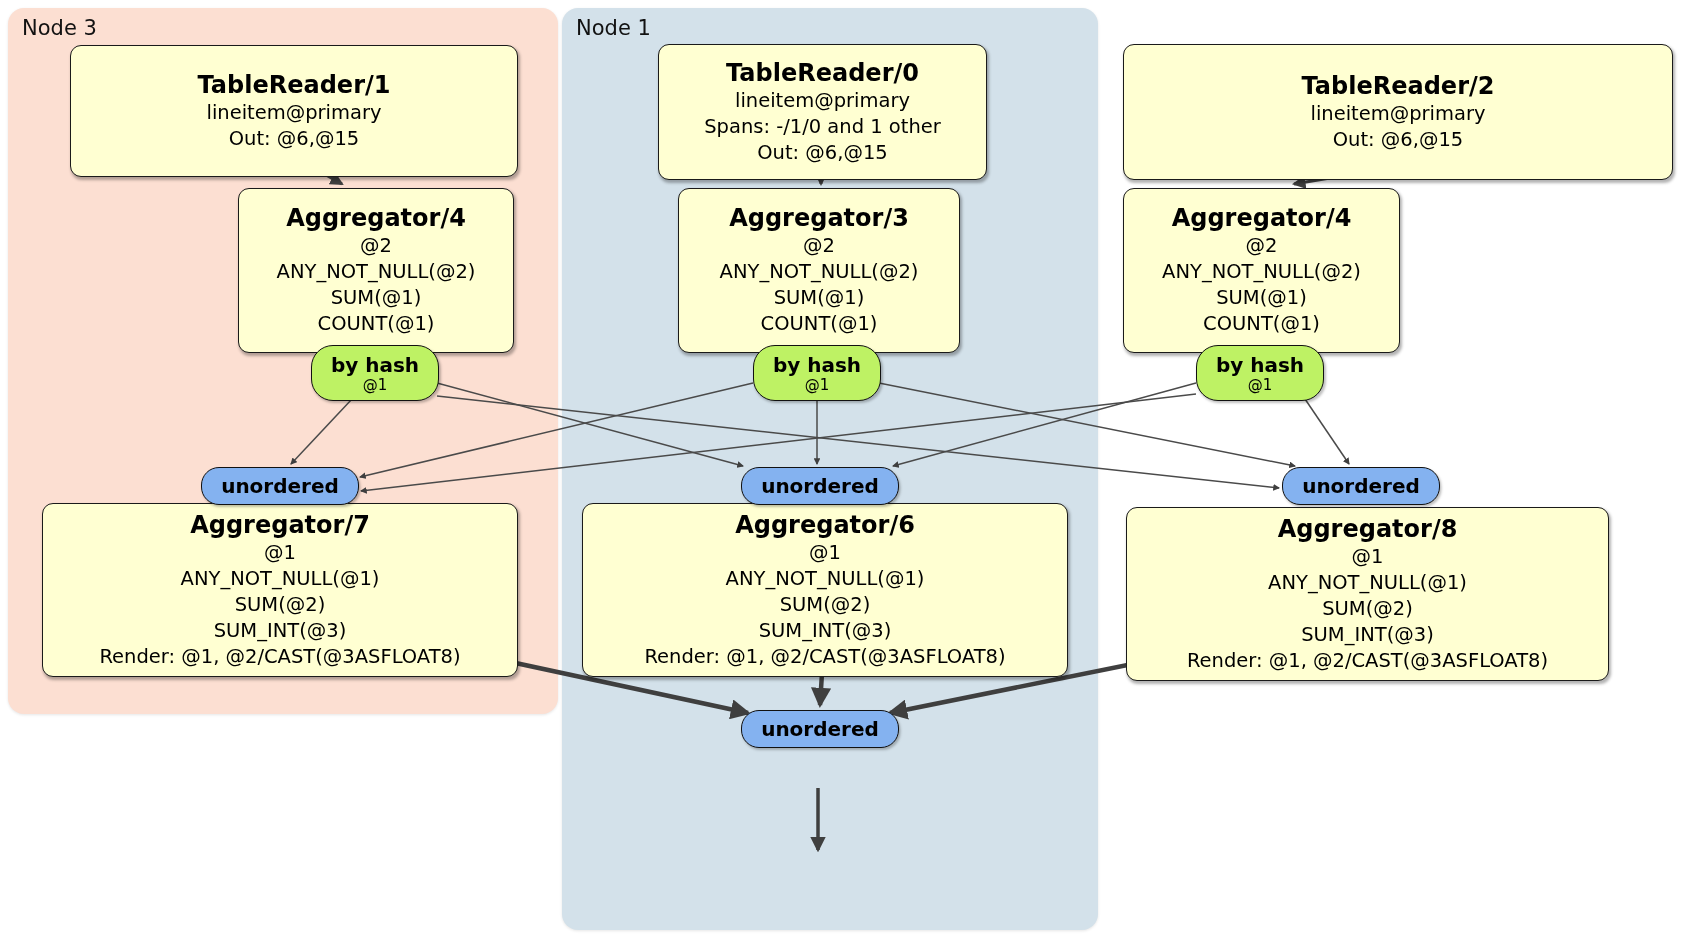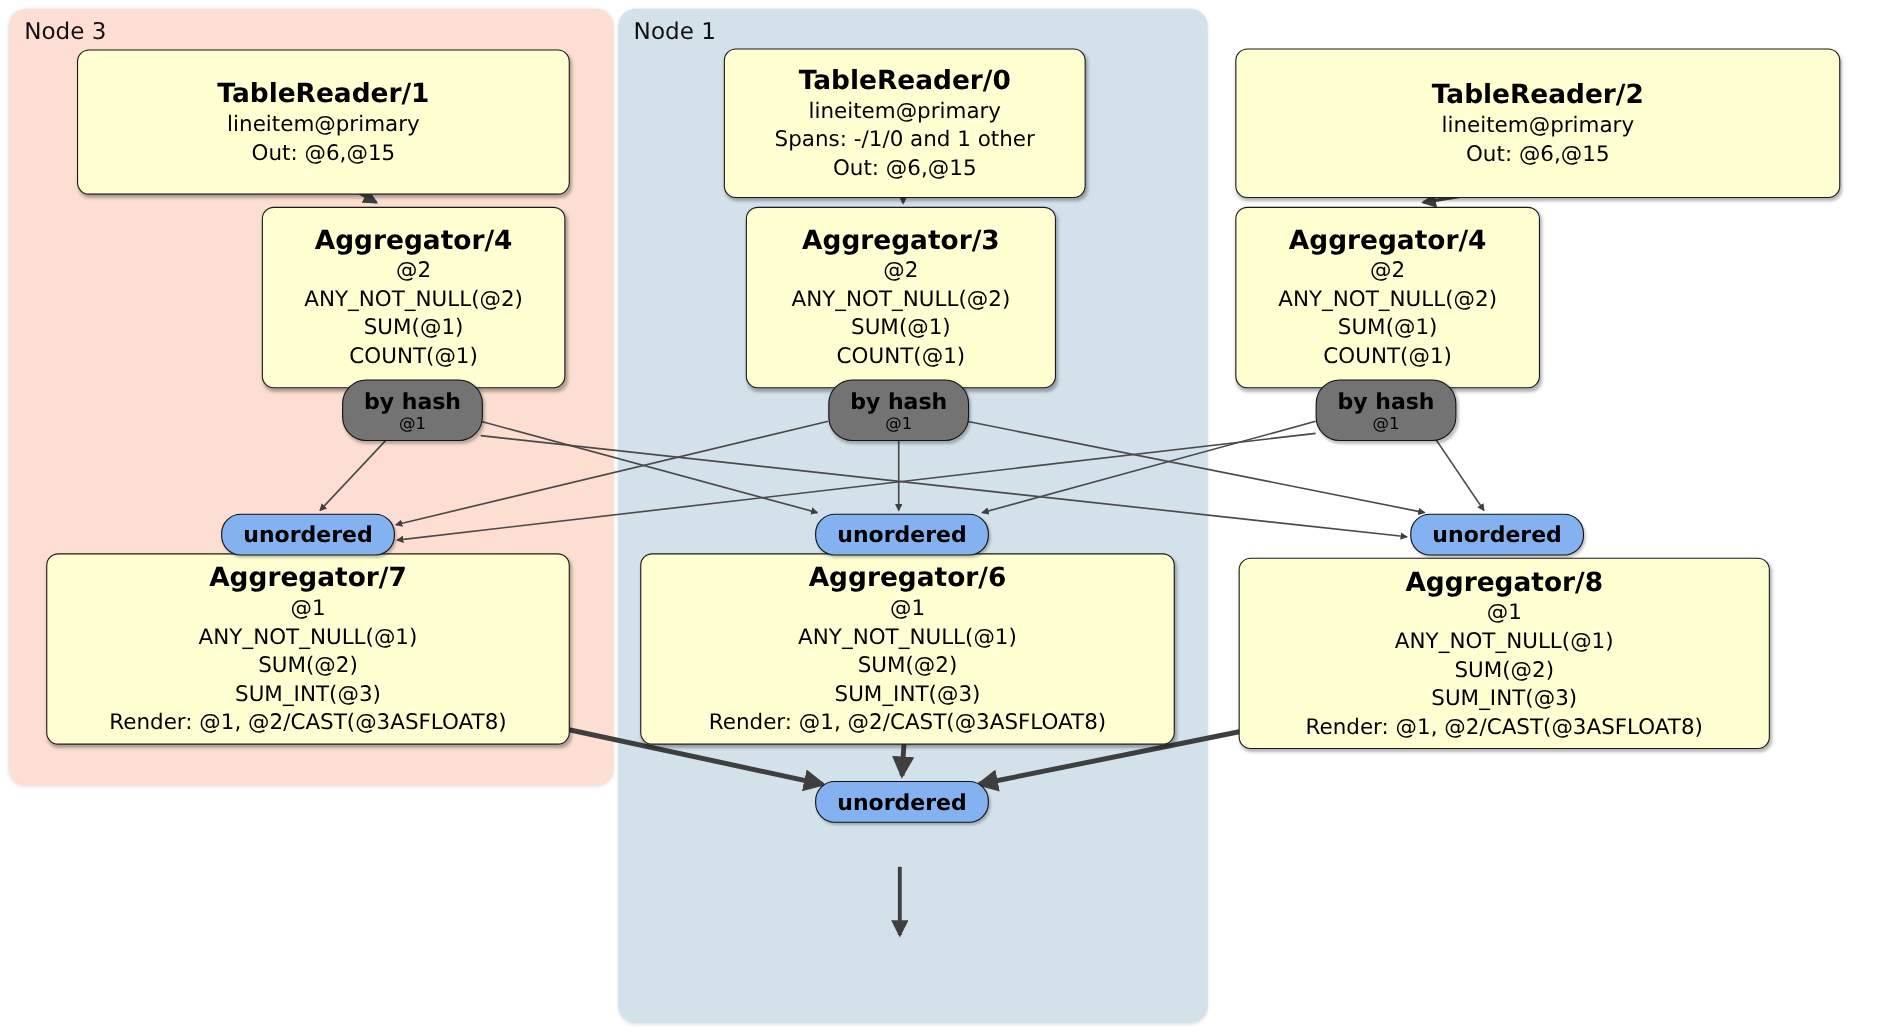--- a/index.html
+++ b/index.html
@@ -24,21 +24,21 @@
   .box {
     position:absolute; background:#ffffd2; border:1.6px solid #1a1a1a;
     border-radius:11px; display:flex; flex-direction:column;
     justify-content:center; align-items:center; text-align:right;
     box-shadow:1.5px 2.5px 3px rgba(0,0,0,0.30); z-index:3;
   }
   .box-title { font-weight:bold; font-size:24px; line-height:29px; white-space:nowrap; }
   .box-line  { font-size:19.5px; line-height:26px; white-space:nowrap; }
 
   .router {
-    position:absolute; width:126px; height:54px; background:#737373;
+    position:absolute; width:126px; height:54px; background:#bef264;
     border:1.6px solid #111; border-radius:22px; display:flex;
     flex-direction:column; justify-content:center; align-items:center;
     z-index:4; box-shadow:1.5px 2px 2.5px rgba(0,0,0,0.25);
   }
   .router-label { font-weight:bold; font-size:20px; line-height:23px; }
   .router-key   { font-size:15px; line-height:16px; }
 
   .sync {
     position:absolute; width:156px; height:36px; background:#84b2f0;
     border:1.6px solid #111; border-radius:18px; display:flex;

